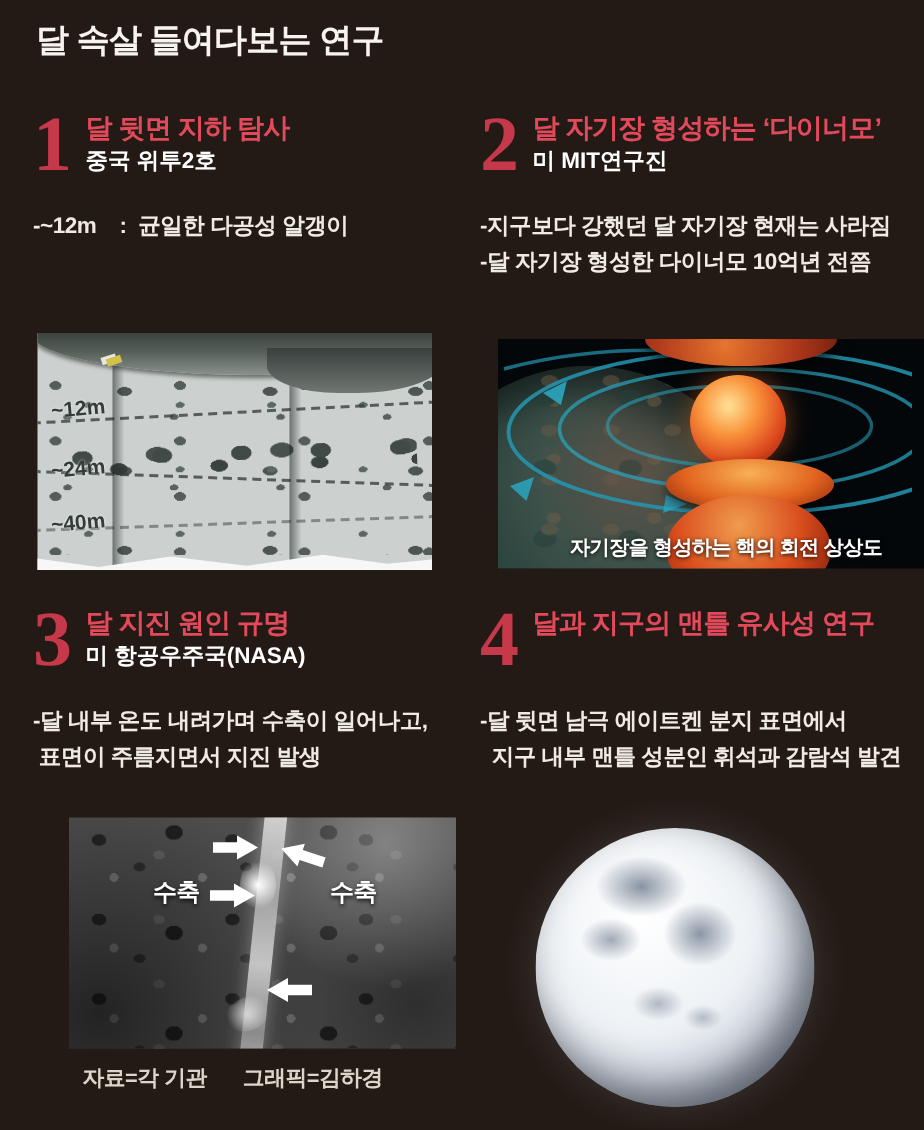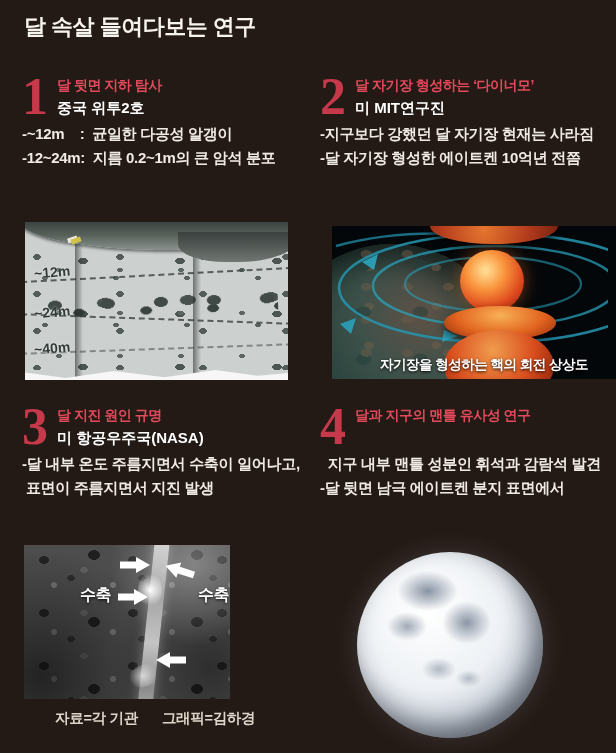--- a/index.html
+++ b/index.html
@@ -10,23 +10,23 @@
   
   .sec{position:absolute;width:292px;}
   .sec-s1{left:22px;top:72px;}
   .sec-s2{left:320px;top:72px;}
   .sec-s3{left:22px;top:402px;}
   .sec-s4{left:320px;top:402px;}
   .sec-head{display:flex;align-items:flex-start;}
   .sec-num{font-size:52px;line-height:50px;font-weight:700;color:#c5394a;margin-right:9px;
         font-family:"Liberation Serif","DejaVu Serif",serif;}
   .sec-titles{padding-top:2px;}
-  .sec-title{font-size:14px;font-weight:800;color:#e2495b;line-height:22px;letter-spacing:-0.5px;}
+  .sec-title{font-size:18px;font-weight:800;color:#e2495b;line-height:22px;letter-spacing:-0.5px;}
   .sec-org{font-size:15px;font-weight:600;color:#ffffff;line-height:21px;margin-top:1px;}
-  .bullets{font-size:15px;font-weight:600;color:#f0eae4;line-height:24px;
+  .bullets{margin-top:17px;font-size:15px;font-weight:600;color:#f0eae4;line-height:24px;
         white-space:pre-wrap;letter-spacing:-0.3px;}
   
   .img1{position:absolute;left:25px;top:222px;width:263px;height:158px;background:#ccd1cf;overflow:hidden;}
   .img1 .speckles{position:absolute;left:0;top:26px;right:0;bottom:10px;
     background-image:
       radial-gradient(4px 3px at 12px 9px,#47504d 97%,transparent),
       radial-gradient(3px 2px at 34px 22px,#525b57 97%,transparent),
       radial-gradient(5px 3px at 58px 13px,#3f4845 97%,transparent),
       radial-gradient(2px 2px at 72px 27px,#5a635f 97%,transparent),
       radial-gradient(3px 2px at 20px 30px,#4c5552 97%,transparent);
@@ -74,21 +74,21 @@
     background:radial-gradient(circle at 40% 33%,#ffd98e 4%,#f9943c 34%,#dd481d 66%,#8d1f0c 96%);
     box-shadow:0 0 18px rgba(248,120,40,.45);}
   .img2 .ring{position:absolute;left:112px;top:80px;width:112px;height:34px;border-radius:50%;
     background:radial-gradient(ellipse at 50% 28%,#f8b156,#e2641f 55%,#9c3010 92%);
     box-shadow:0 4px 8px rgba(0,0,0,.55);}
   .img2 .sph2{position:absolute;left:112px;top:104px;width:110px;height:72px;border-radius:50%;
     background:radial-gradient(circle at 44% 28%,#f09c4e,#d94d1d 52%,#8a1f0c 92%);}
   .img2 .cap{position:absolute;left:0;right:0;bottom:5px;text-align:center;color:#ffffff;
     font-size:13.5px;font-weight:700;letter-spacing:-0.5px;text-shadow:0 1px 3px rgba(0,0,0,.95);}
   
-  .img3{position:absolute;left:24px;top:545px;width:206px;height:154px;background-color:#4d4d4d;overflow:hidden;
+  .img3{position:absolute;left:46px;top:545px;width:258px;height:154px;background-color:#4d4d4d;overflow:hidden;
     background-image:
       radial-gradient(circle at 82% 12%,rgba(215,215,215,.4),transparent 38%),
       radial-gradient(circle at 8% 85%,rgba(0,0,0,.55),transparent 55%),
       radial-gradient(circle at 90% 80%,rgba(0,0,0,.4),transparent 45%),
       radial-gradient(5px 4px at 20px 15px,#242424 95%,transparent),
       radial-gradient(4px 3px at 47px 33px,#2e2e2e 95%,transparent),
       radial-gradient(6px 5px at 70px 10px,#1f1f1f 95%,transparent),
       radial-gradient(3px 3px at 30px 40px,#767676 95%,transparent),
       radial-gradient(4px 3px at 60px 25px,#616161 95%,transparent);
     background-size:100% 100%,100% 100%,100% 100%,89px 53px,71px 61px,103px 67px,59px 47px,79px 43px;}
@@ -126,53 +126,53 @@
   <h1 class="page-title">달 속살 들여다보는 연구</h1>
 
   <div class="sec sec-s1">
     <div class="sec-head">
       <span class="sec-num">1</span>
       <div class="sec-titles">
         <div class="sec-title">달 뒷면 지하 탐사</div>
         <div class="sec-org">중국 위투2호</div>
       </div>
     </div>
-    <div class="bullets"><div>-~12m    :  균일한 다공성 알갱이</div><div>-12~24m:  지름 0.2~1m의 큰 암석 분포</div></div>
+    <div class="bullets"><div>-~12m    :  균일한 다공성 알갱이</div></div>
   </div>
 
   <div class="sec sec-s2">
     <div class="sec-head">
       <span class="sec-num">2</span>
       <div class="sec-titles">
         <div class="sec-title">달 자기장 형성하는 ‘다이너모’</div>
         <div class="sec-org">미 MIT연구진</div>
       </div>
     </div>
-    <div class="bullets"><div>-지구보다 강했던 달 자기장 현재는 사라짐</div><div>-달 자기장 형성한 에이트켄 10억년 전쯤</div></div>
+    <div class="bullets"><div>-지구보다 강했던 달 자기장 현재는 사라짐</div><div>-달 자기장 형성한 다이너모 10억년 전쯤</div></div>
   </div>
 
   <div class="sec sec-s3">
     <div class="sec-head">
       <span class="sec-num">3</span>
       <div class="sec-titles">
         <div class="sec-title">달 지진 원인 규명</div>
         <div class="sec-org">미 항공우주국(NASA)</div>
       </div>
     </div>
-    <div class="bullets"><div>-달 내부 온도 주름지면서 수축이 일어나고,</div><div> 표면이 주름지면서 지진 발생</div></div>
+    <div class="bullets"><div>-달 내부 온도 내려가며 수축이 일어나고,</div><div> 표면이 주름지면서 지진 발생</div></div>
   </div>
 
   <div class="sec sec-s4">
     <div class="sec-head">
       <span class="sec-num">4</span>
       <div class="sec-titles">
         <div class="sec-title">달과 지구의 맨틀 유사성 연구</div>
       </div>
     </div>
-    <div class="bullets"><div>  지구 내부 맨틀 성분인 휘석과 감람석 발견</div><div>-달 뒷면 남극 에이트켄 분지 표면에서</div></div>
+    <div class="bullets"><div>-달 뒷면 남극 에이트켄 분지 표면에서</div><div>  지구 내부 맨틀 성분인 휘석과 감람석 발견</div></div>
   </div>
 
   <div class="img1">
     <div class="speckles"></div>
     <div class="rockband"></div>
     <div class="dash dash1"></div>
     <div class="dash dash2"></div>
     <div class="dash dash3"></div>
     <div class="edge edge1"></div>
     <div class="edge edge2"></div>

